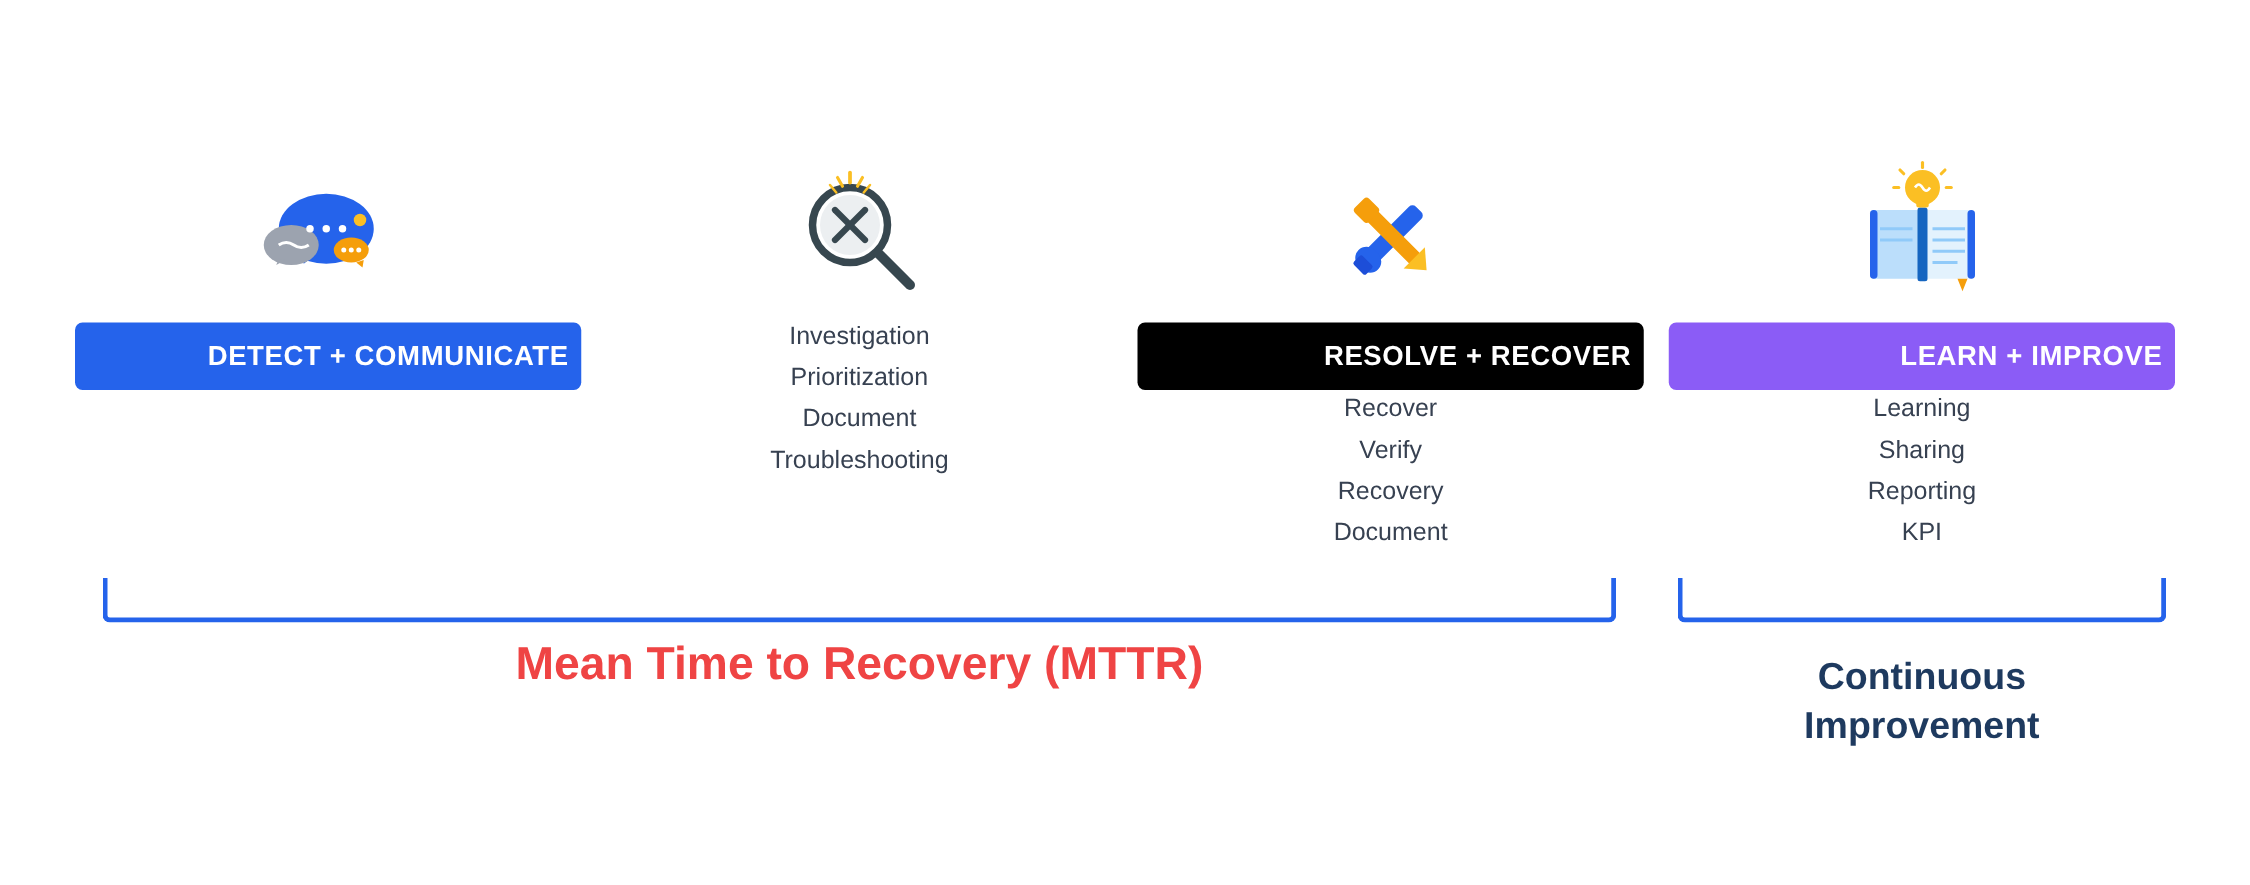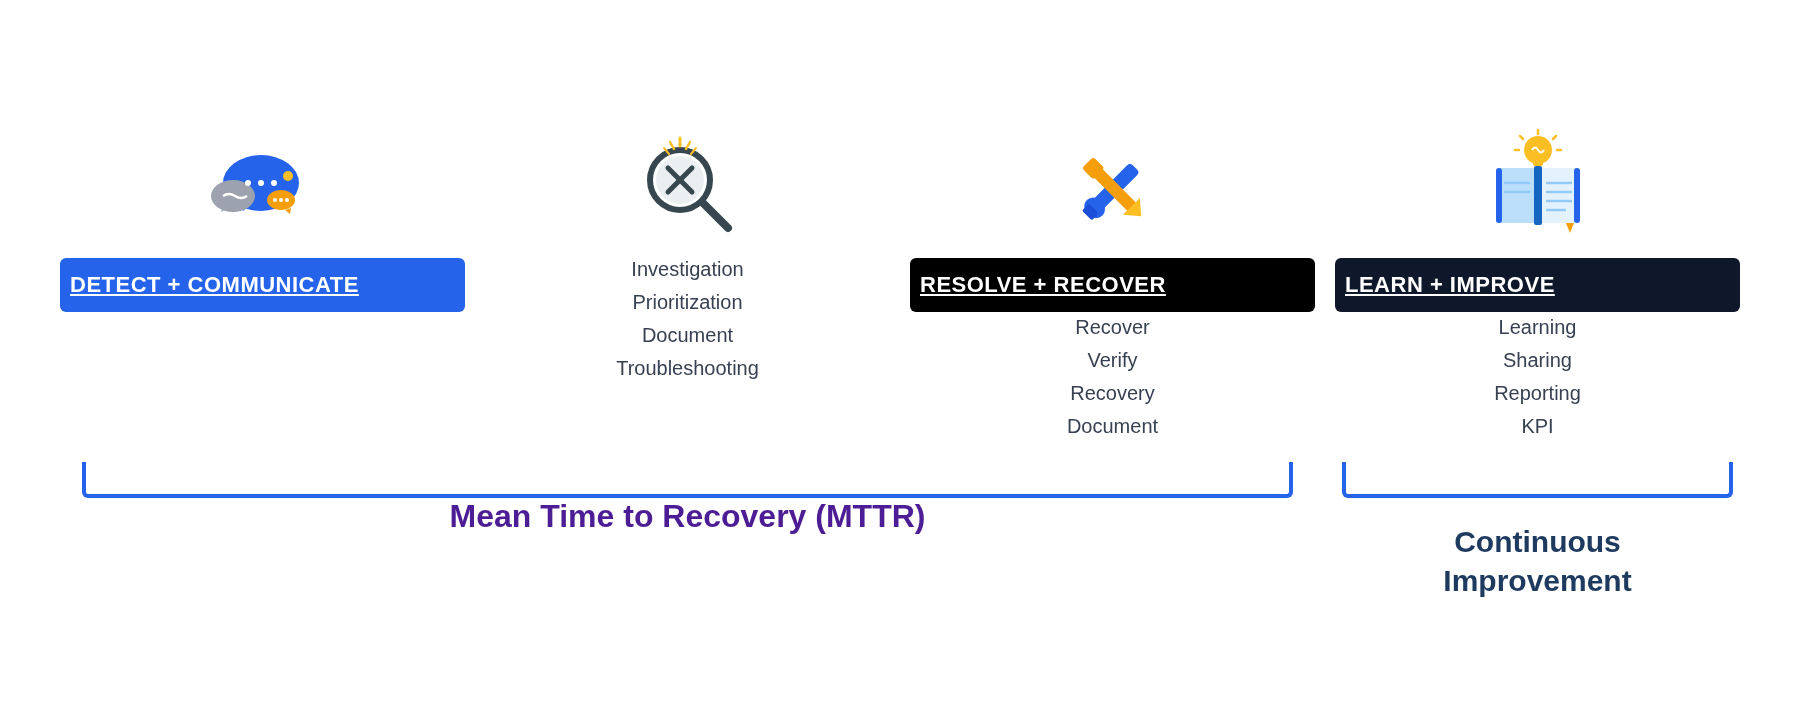--- a/index.html
+++ b/index.html
@@ -43,32 +43,31 @@
     }
     
     .icon-svg {
       width: 120px;
       height: 120px;
     }
     .category-badge {
       width: 100%;
       padding: 14px 10px;
       border-radius: 6px;
-      text-align: left;
+      text-align: right;
       font-weight: 800;
       font-size: 22px;
       color: #ffffff;
       letter-spacing: 0.5px;
       margin-bottom: 4px;
-      text-decoration: underline;
     }
     .badge-blue { background-color: #2563eb; }
     .badge-orange { background-color: #f59e0b; }
     .badge-teal { background-color: #000000; }
-    .badge-green { background-color: #0f172a; }
+    .badge-green { background-color: #8b5cf6; }
 
     .items-list {
       list-style: none;
       text-align: center;
       display: flex;
       flex-direction: column;
       gap: 10px;
     }
     .items-list li {
       font-size: 20px;
@@ -91,23 +90,24 @@
     }
     .bracket-mttr {
       width: 95%;
       height: 36px;
       border-left: 4px solid #2563eb;
       border-bottom: 4px solid #2563eb;
       border-right: 4px solid #2563eb;
       border-radius: 0 0 6px 6px;
     }
     .mttr-label {
-      font-size: 32px;
+      font-size: 37px;
       font-weight: 700;
-      color: #4c1d95;
+      color: #ef4444;
+      margin-top: 12px;
       text-align: center;
     }
 
     .ci-section {
       flex: 1;
       display: flex;
       flex-direction: column;
       align-items: center;
     }
     .bracket-ci {

